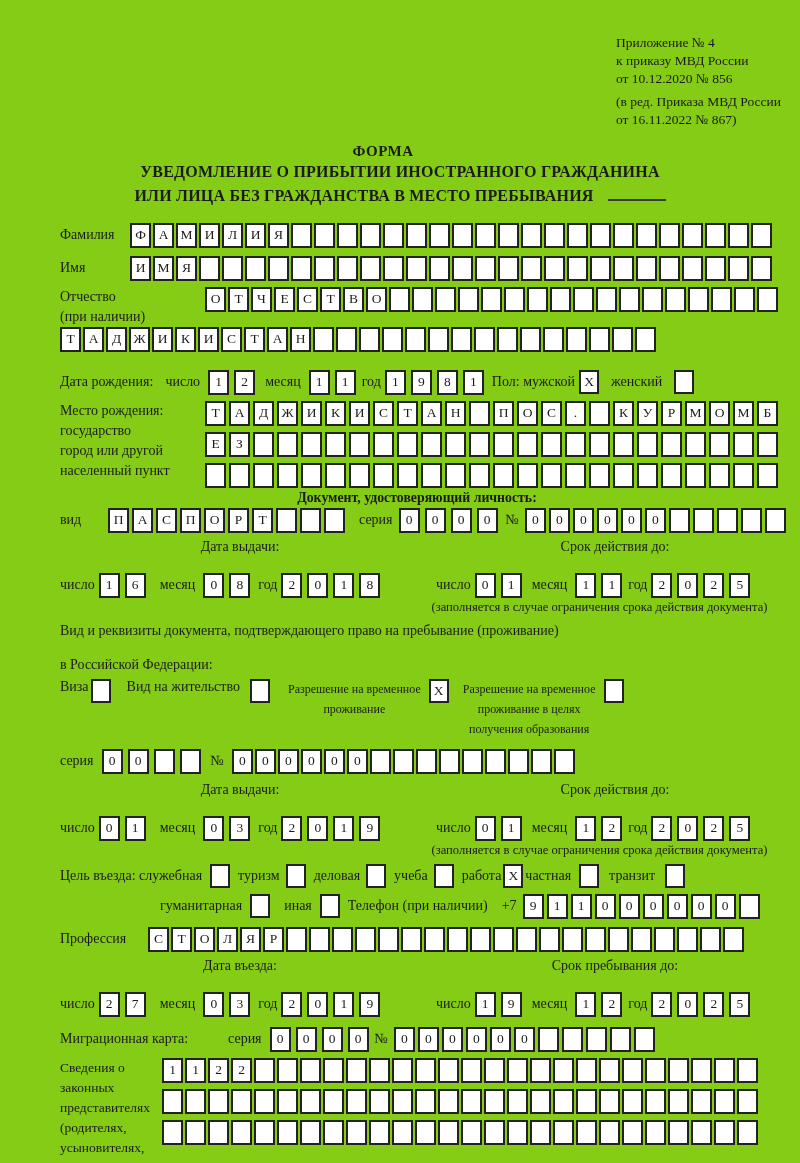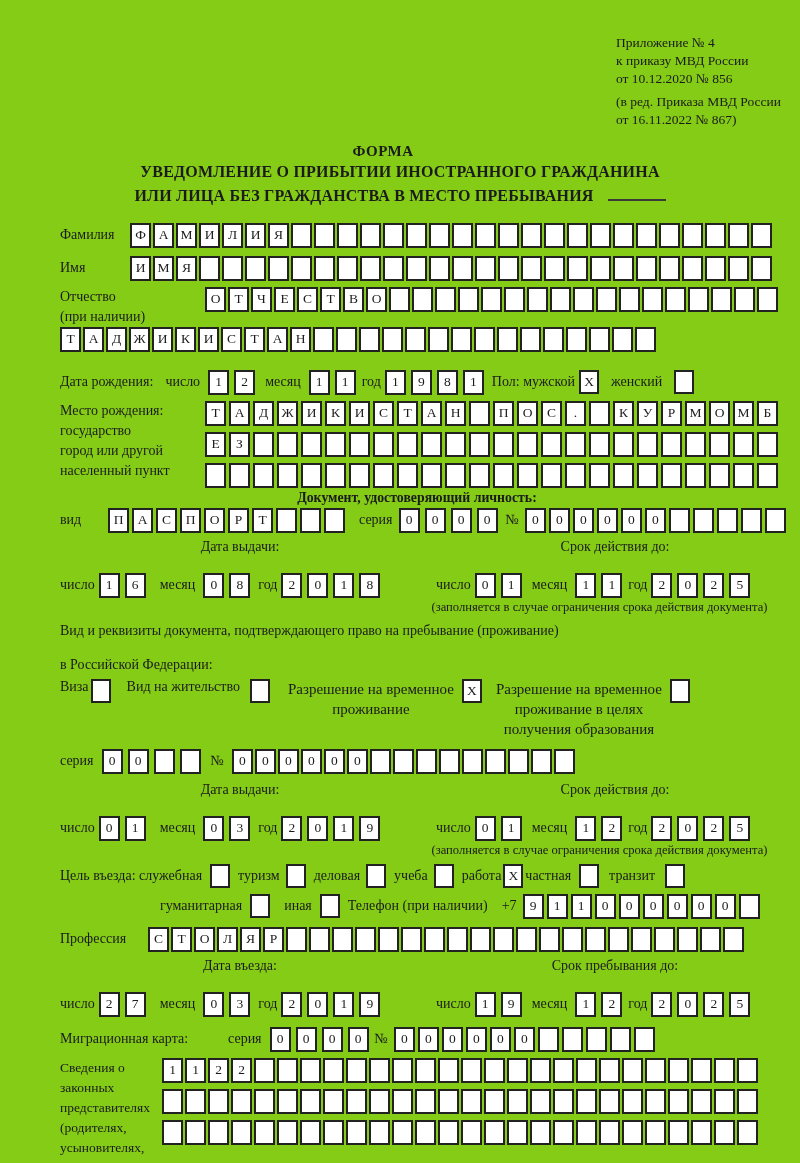--- a/index.html
+++ b/index.html
@@ -49,21 +49,21 @@
   .stack .cells:last-child { margin-bottom: 0; }
 
   .dhdr { display: flex; font-size: 14px; }
   .dh-left { width: 360px; text-align: center; flex: none; }
   .dh-right { width: 390px; text-align: center; flex: none; }
   .dgroup { display: flex; align-items: center; flex: none; }
   .dgroup-l { width: 360px; }
   .note-right { padding-left: 312px; }
   .note-right > span { display: inline-block; width: 455px; text-align: center; }
 
-  .perm-label { text-align: center; font-size: 15px; line-height: 20px; }
+  .perm-label { text-align: center; font-size: 12px; line-height: 20px; }
 
   .ml2{margin-left:2px}.ml4{margin-left:4px}.ml6{margin-left:6px}.ml8{margin-left:8px}
   .ml10{margin-left:10px}.ml12{margin-left:12px}.ml14{margin-left:14px}.ml16{margin-left:16px}
   .ml18{margin-left:18px}.ml24{margin-left:8px}.ml40{margin-left:40px}
   .mt2{margin-top:2px}.mt3{margin-top:18px}.mt6{margin-top:6px}.mt8{margin-top:8px}
   .mt10{margin-top:10px}.mt16{margin-top:16px}
   .bold { font-weight: bold; }
   .center { text-align: center; }
 </style>
 </head>

